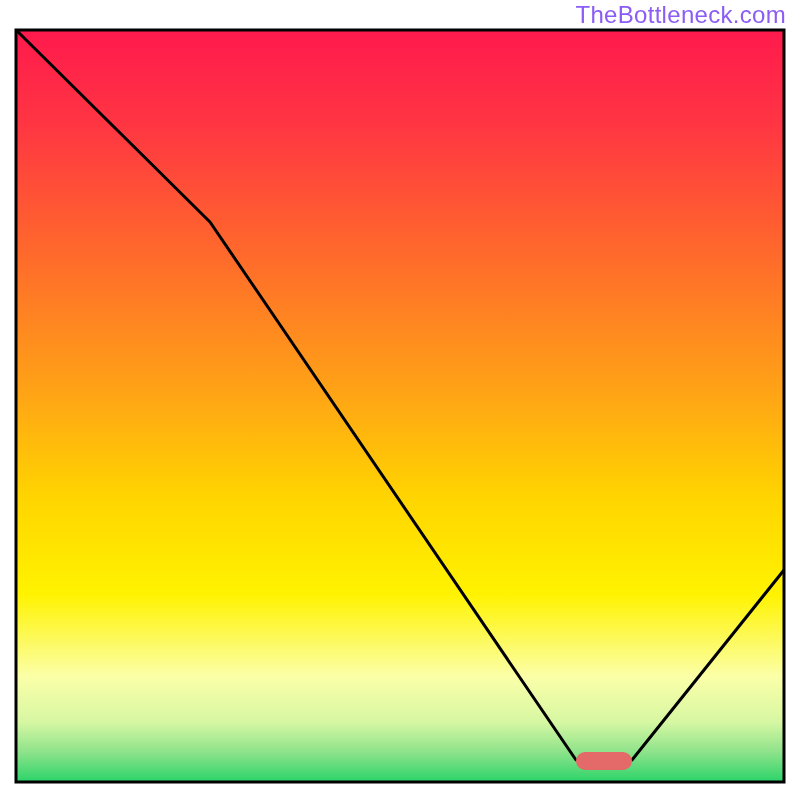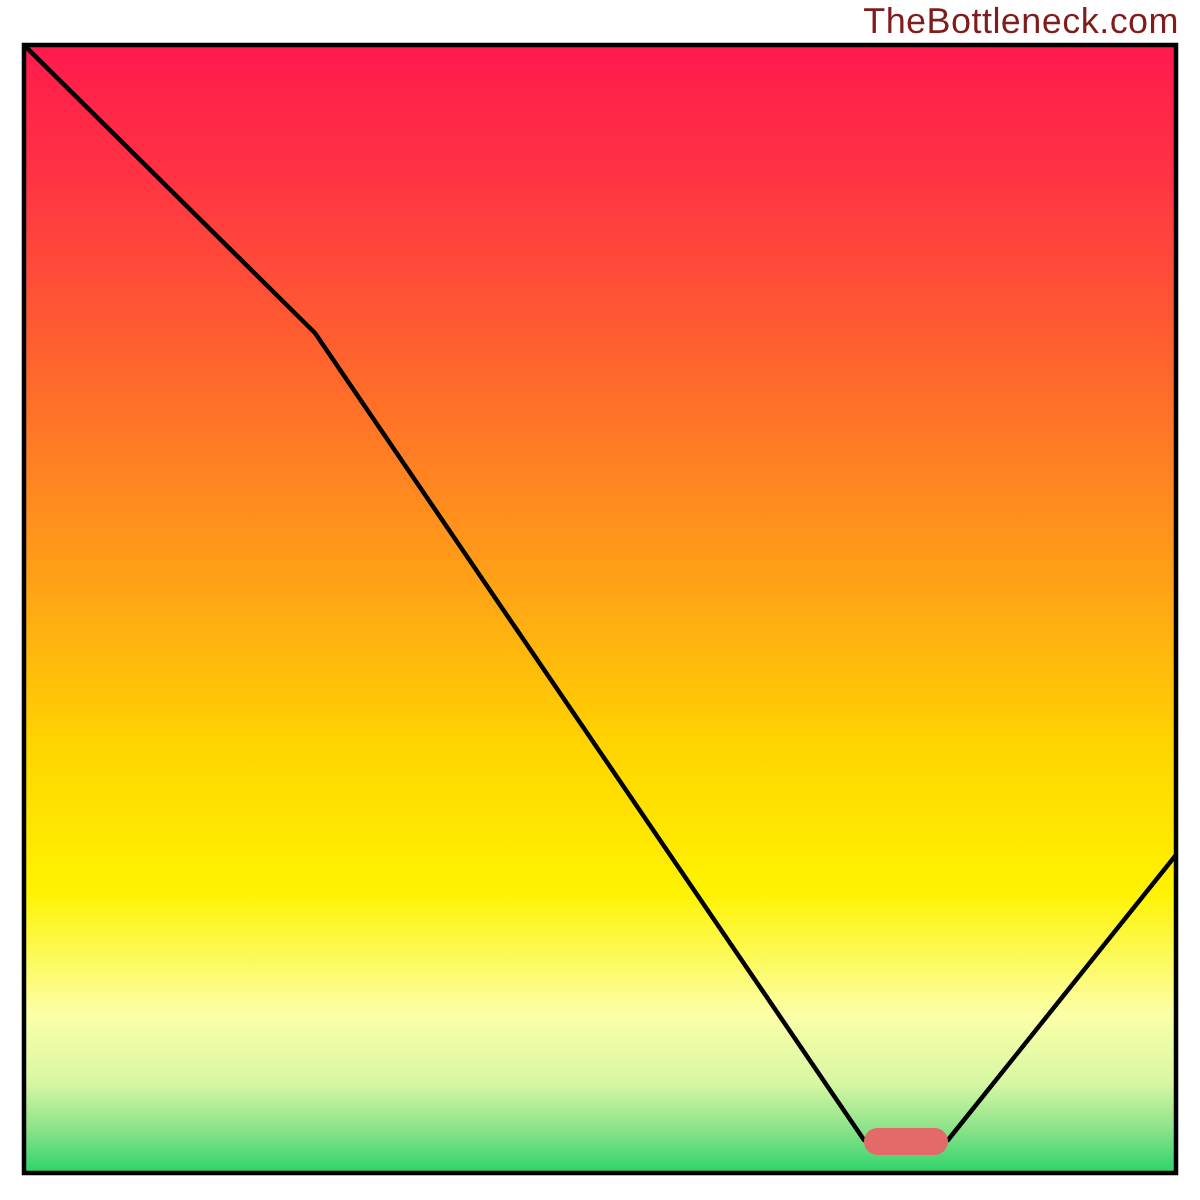--- a/index.html
+++ b/index.html
@@ -13,21 +13,21 @@
   .container {
     position: relative;
     width: 800px;
     height: 800px;
   }
   .watermark {
     position: absolute;
     top: 1px;
     right: 14px;
     font-size: 24px;
-    color: #7f1d1d;
+    color: #8b5cf6;
     font-weight: 500;
     letter-spacing: 0.3px;
     z-index: 5;
   }
   svg.plot {
     position: absolute;
     left: 0;
     top: 0;
     width: 800px;
     height: 800px;

